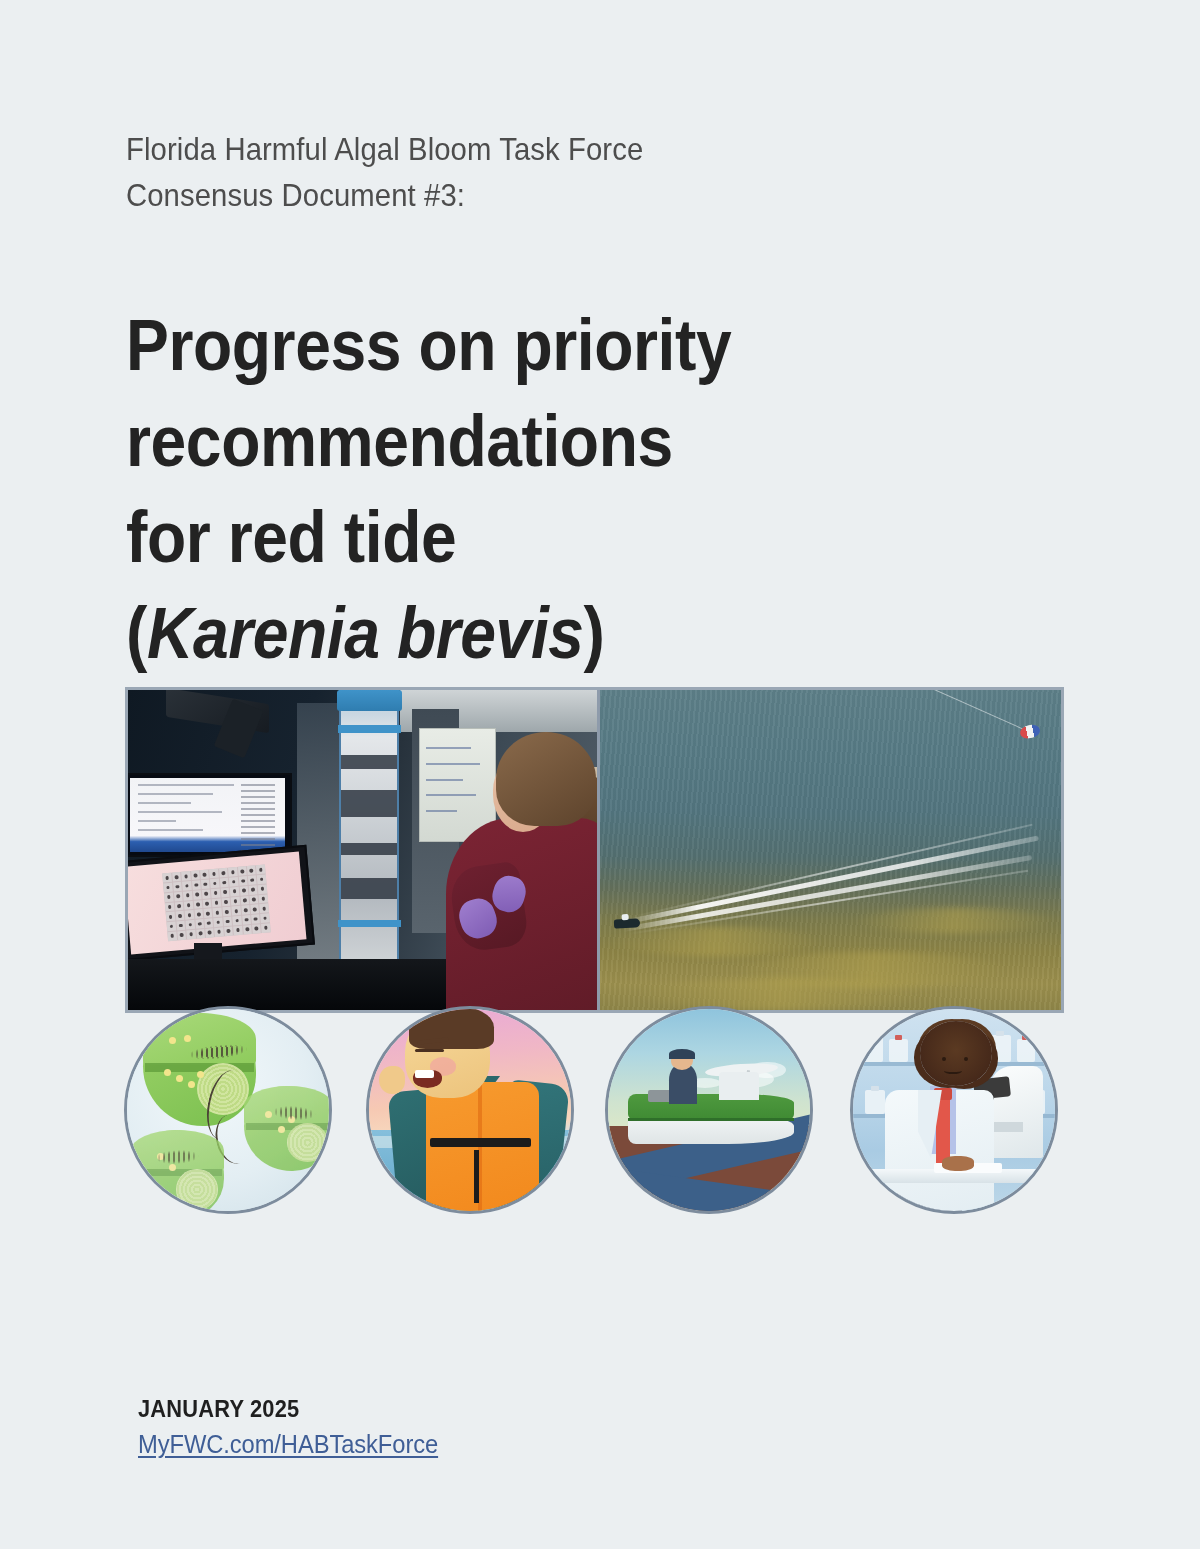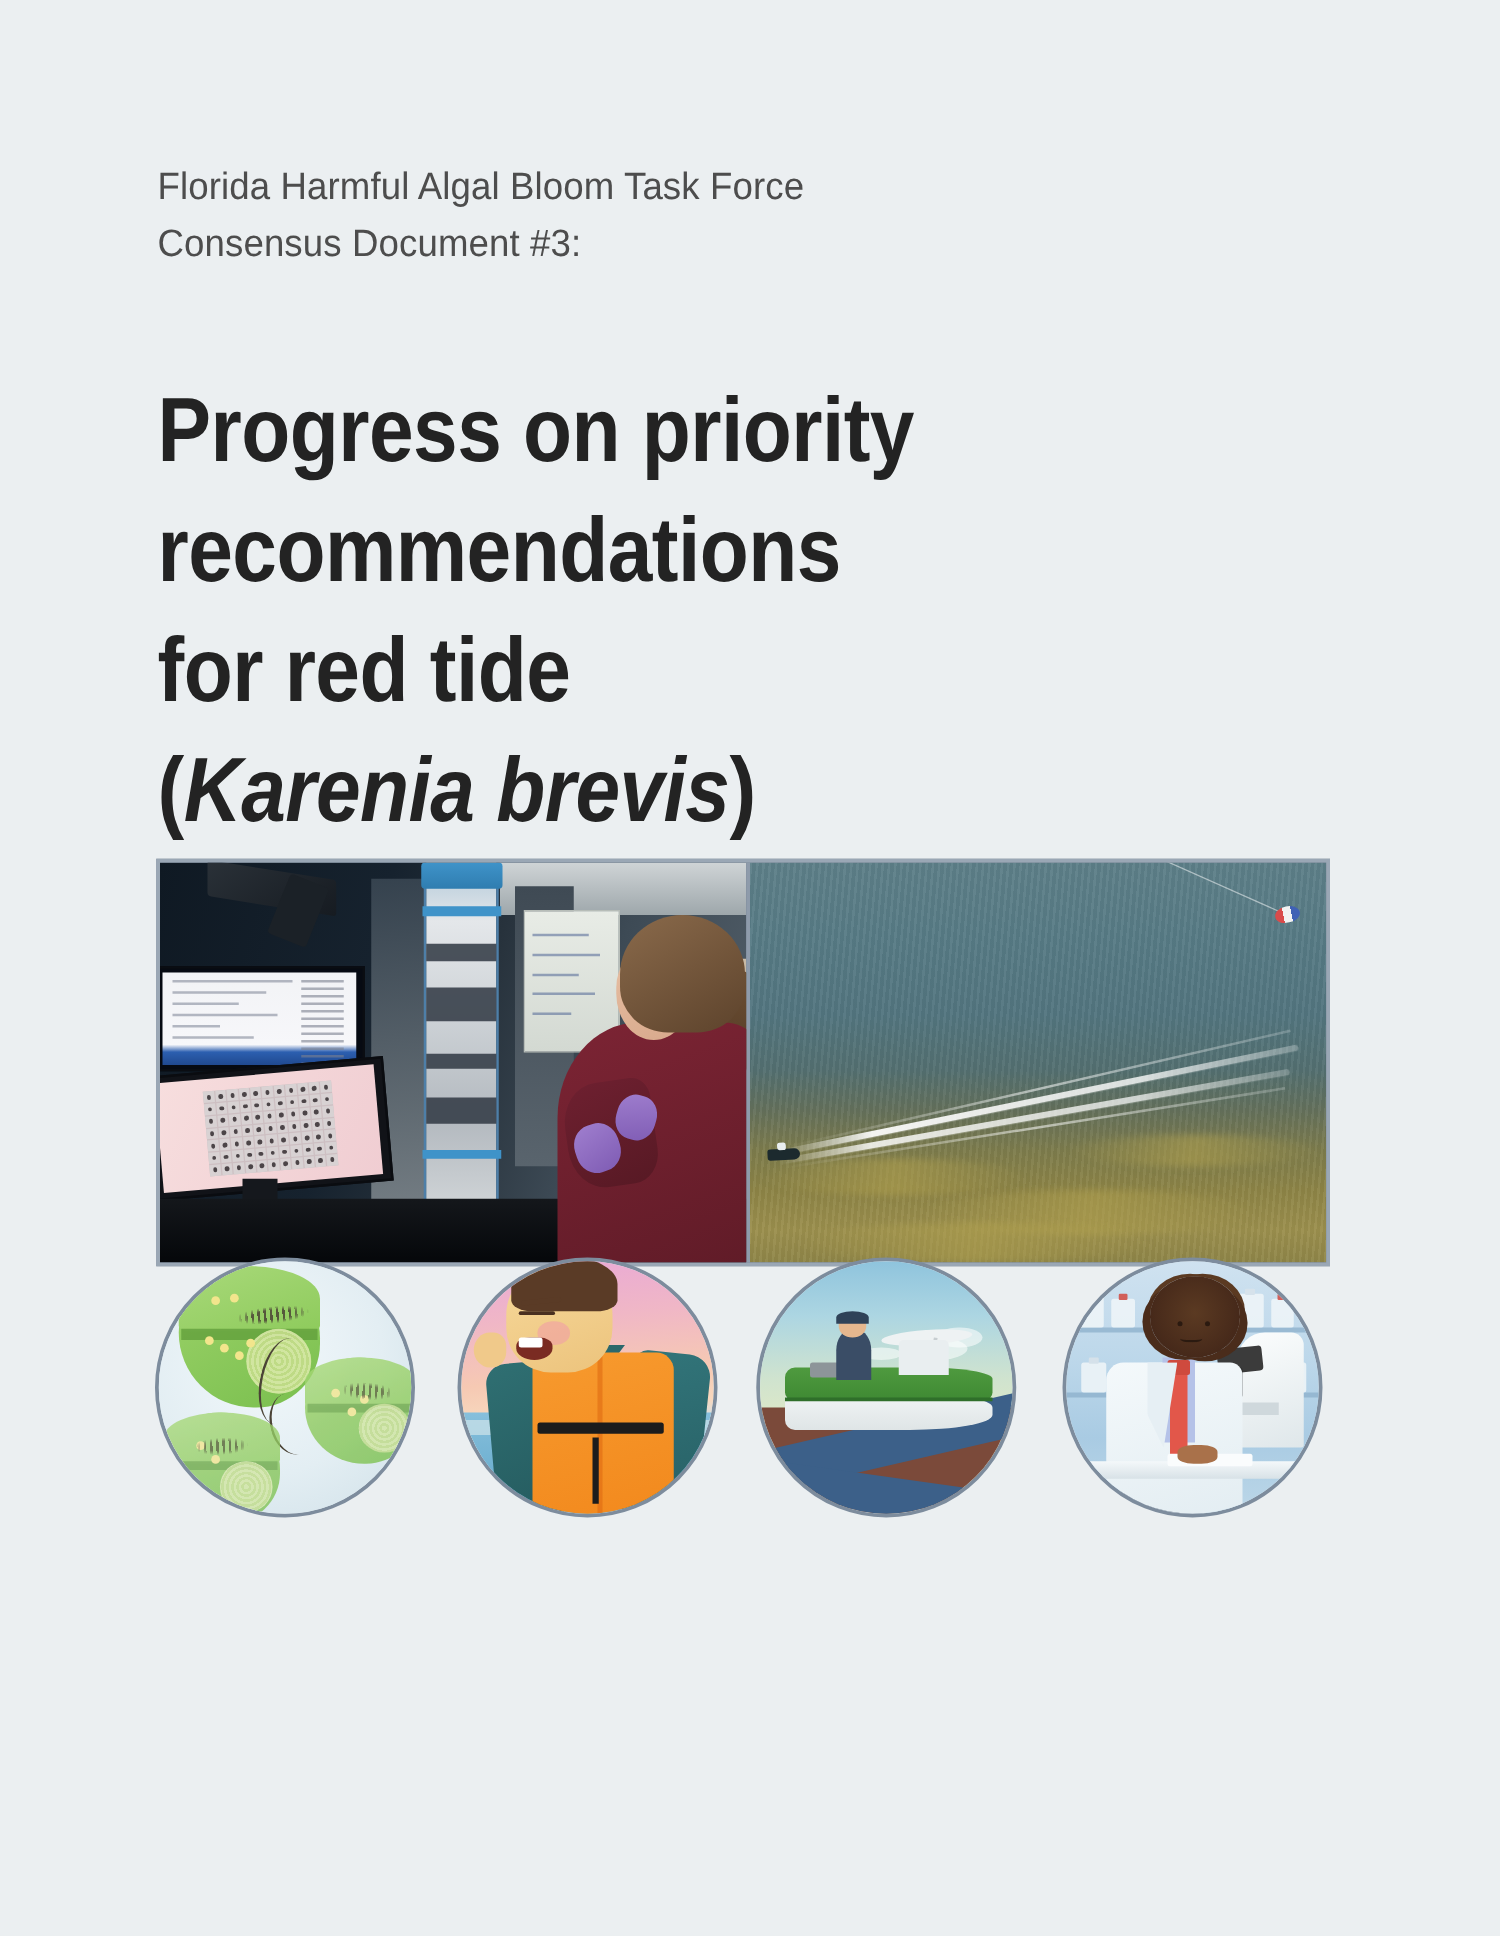--- a/index.html
+++ b/index.html
@@ -924,14 +924,18 @@
       <div class="afro"></div>
       <div class="sci-eye" style="left:44%;top:24%"></div>
       <div class="sci-eye" style="left:55%;top:24%"></div>
       <div class="sci-smile"></div>
       <div class="bench"></div>
       <div class="paper"></div>
       <div class="hands"></div>
     </div>
   </div>
 
+  <div class="footer">
+    <span class="date">JANUARY 2025</span>
+    <a class="weblink">MyFWC.com/HABTaskForce</a>
+  </div>
 
 </div>
 
 </body></html>

